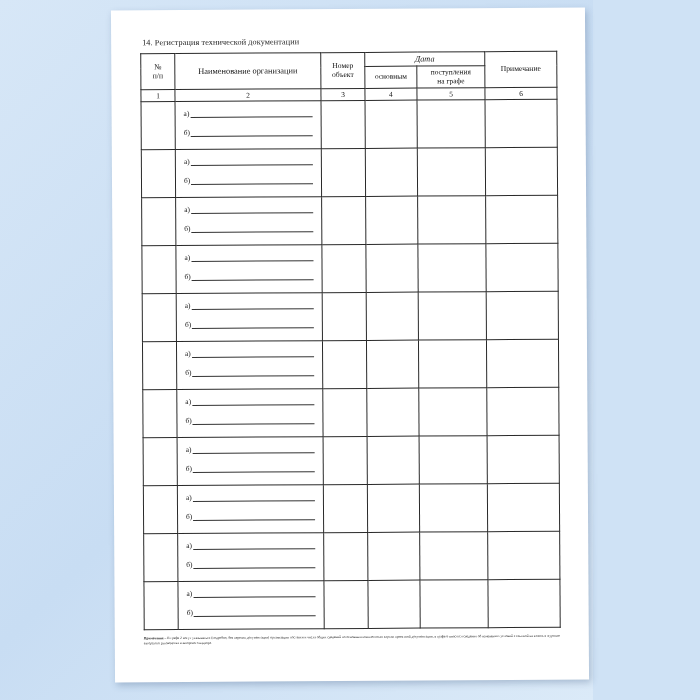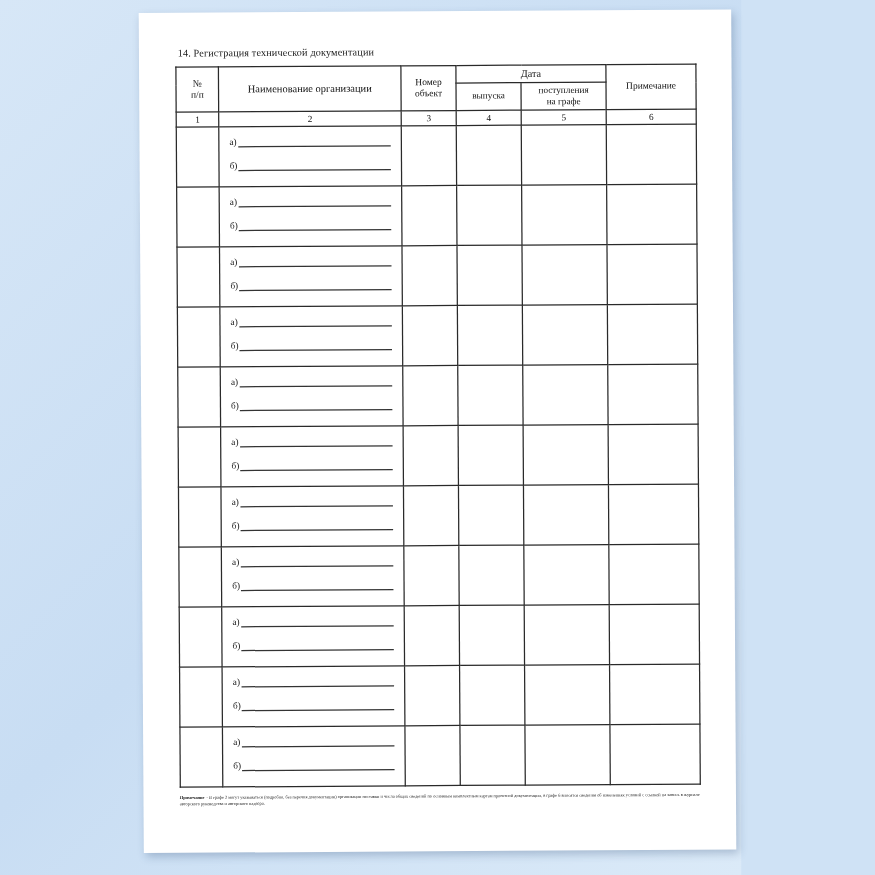--- a/index.html
+++ b/index.html
@@ -64,20 +64,21 @@
     line-height: 1.15;
     padding: 2px 1px;
   }
   .h-org {
     font-size: 8.4px;
     margin-top: 19px;
   }
   .h-date-top {
     font-size: 8.2px;
     height: 13px;
+    font-style: italic;
   }
   .h-date-sub {
     font-size: 7.4px;
     line-height: 1.1;
     height: 21px;
     padding: 1px;
   }
   .numrow td {
     font-size: 7.4px;
     height: 11px;
@@ -157,21 +158,21 @@
             </th>
             <th class="h-main h-org" rowspan="2">Наименование организации</th>
             <th class="h-main" rowspan="2">
               <div>Номер</div>
               <div>объект</div>
             </th>
             <th class="h-date-top" colspan="2">Дата</th>
             <th class="h-main" rowspan="2">Примечание</th>
           </tr>
           <tr>
-            <th class="h-date-sub">выпуска</th>
+            <th class="h-date-sub">основным</th>
             <th class="h-date-sub">
               <div>поступления</div>
               <div>на графе</div>
             </th>
           </tr>
           <tr class="numrow">
             <td>1</td>
             <td>2</td>
             <td>3</td>
             <td>4</td>

